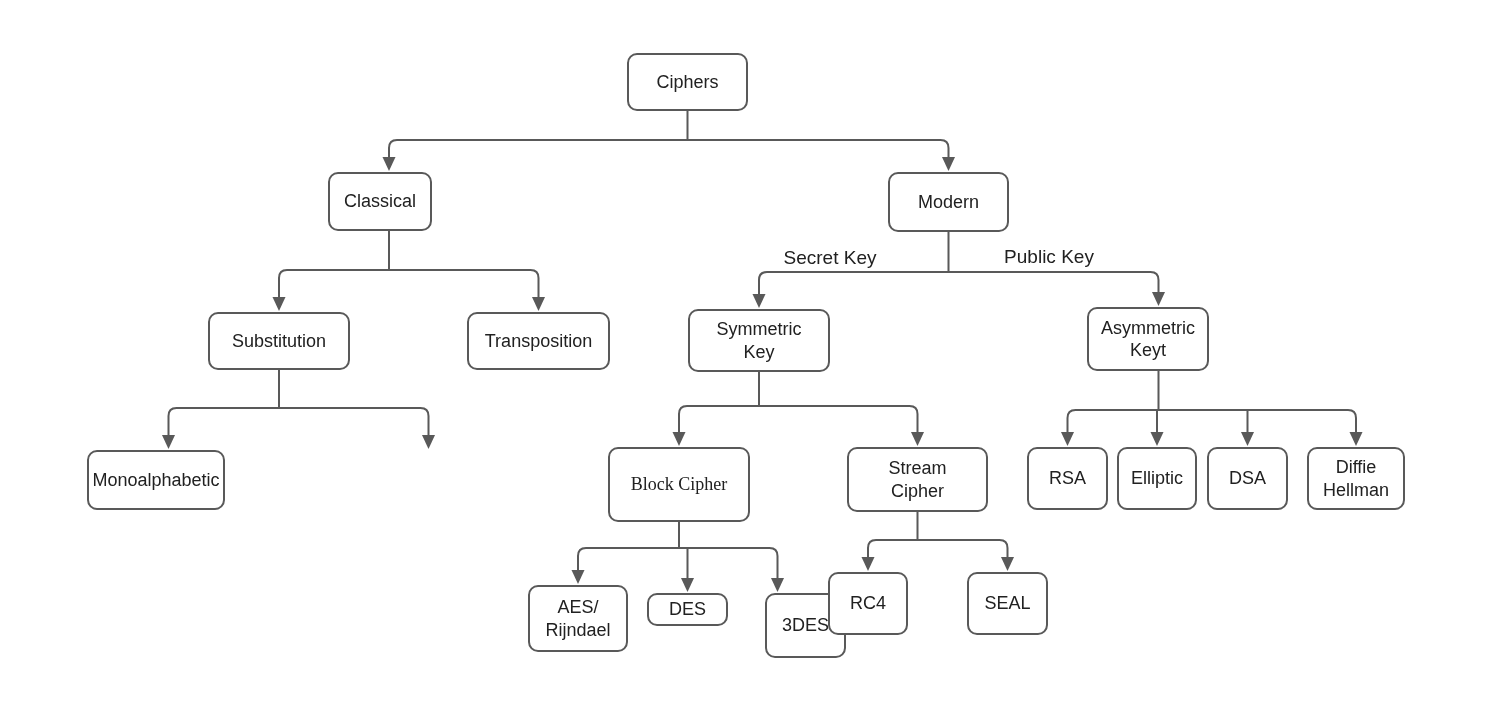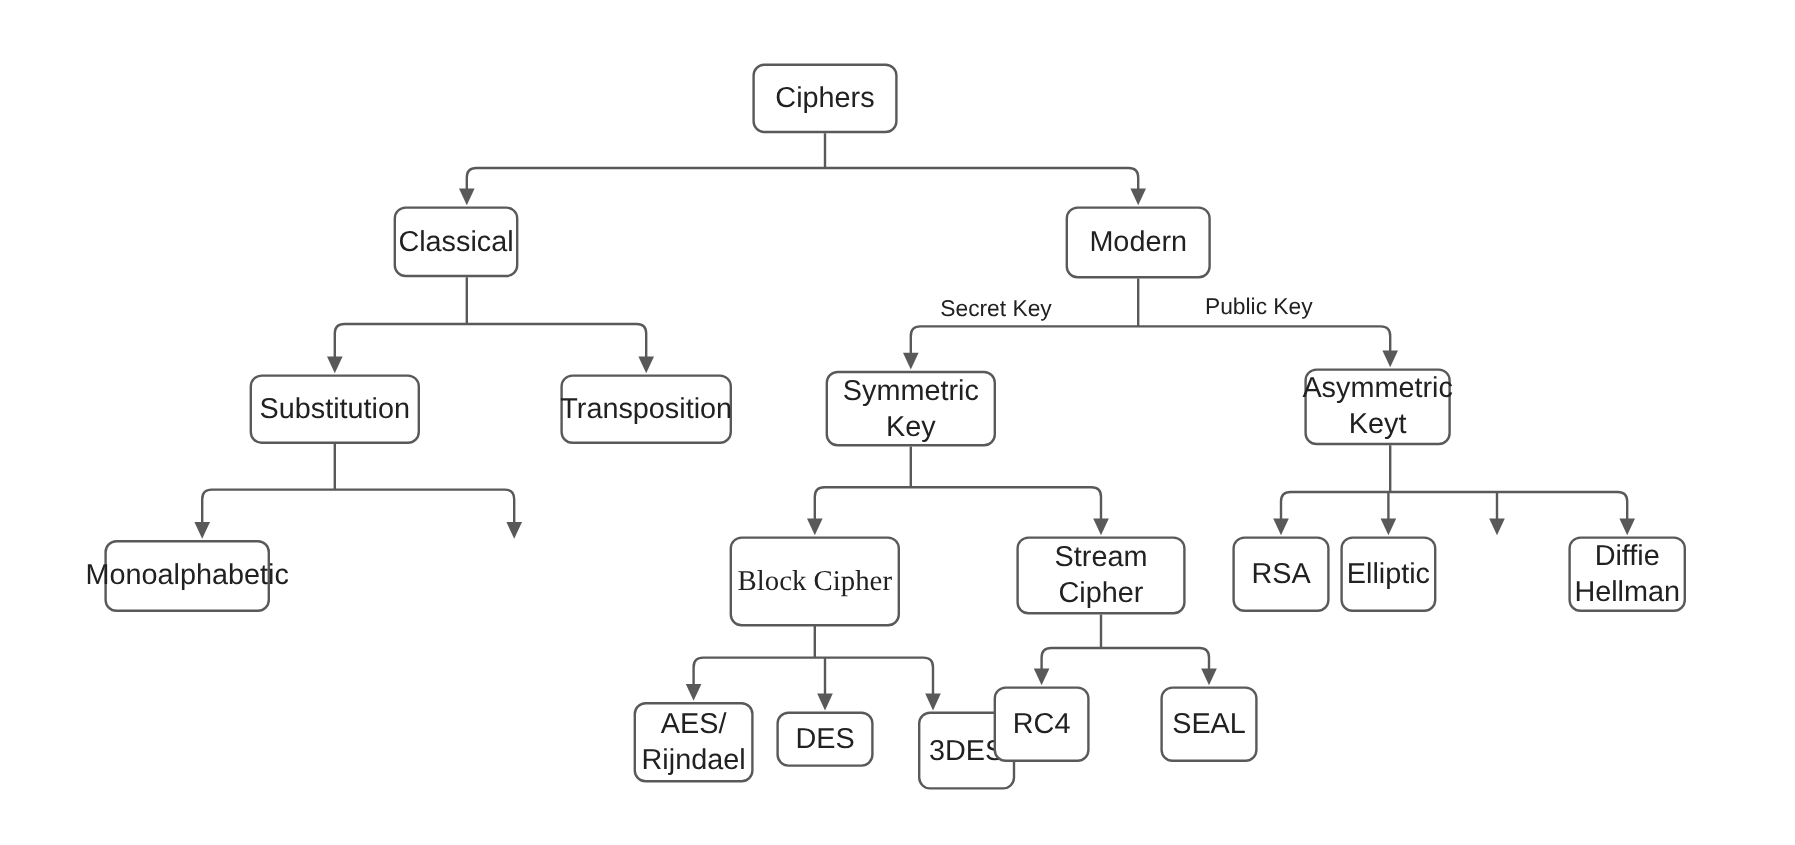--- a/index.html
+++ b/index.html
@@ -25,21 +25,21 @@
     box-sizing:border-box;
     background:#fff;
     border:2.5px solid var(--border);
     border-radius:10px;
     display:flex;
     align-items:center;
     justify-content:center;
     padding:2px 4px;
   }
   .node-label{
-    font-size:24px;
+    font-size:18px;
     line-height:1.25;
     color:var(--text);
     white-space:pre-line;
     text-align:center;
   }
   .edge-label{
     position:absolute;
     transform:translateX(-50%);
     font-size:19px;
     color:var(--text);
@@ -146,30 +146,33 @@
   <div class="node" style="left:847px;top:447px;width:141px;height:65px;">
     <span class="node-label">Stream
 Cipher</span>
   </div>
   <div class="node" style="left:1027px;top:447px;width:81px;height:63px;">
     <span class="node-label">RSA</span>
   </div>
   <div class="node" style="left:1117px;top:447px;width:80px;height:63px;">
     <span class="node-label">Elliptic</span>
   </div>
+  <div class="node" style="left:1207px;top:447px;width:81px;height:63px;">
+    <span class="node-label">DSA</span>
+  </div>
   <div class="node" style="left:1307px;top:447px;width:98px;height:63px;">
     <span class="node-label">Diffie
 Hellman</span>
   </div>
 
   <div class="node" style="left:528px;top:585px;width:100px;height:67px;">
     <span class="node-label">AES/
 Rijndael</span>
   </div>
-  <div class="node" style="left:647px;top:593px;width:81px;height:46px;">
+  <div class="node" style="left:647px;top:593px;width:81px;height:33px;">
     <span class="node-label">DES</span>
   </div>
   <div class="node" style="left:737px;top:593px;width:81px;height:65px;margin-left:28px;">
     <span class="node-label">3DES</span>
   </div>
   <div class="node" style="left:828px;top:572px;width:80px;height:63px;">
     <span class="node-label">RC4</span>
   </div>
   <div class="node" style="left:967px;top:572px;width:81px;height:63px;">
     <span class="node-label">SEAL</span>

